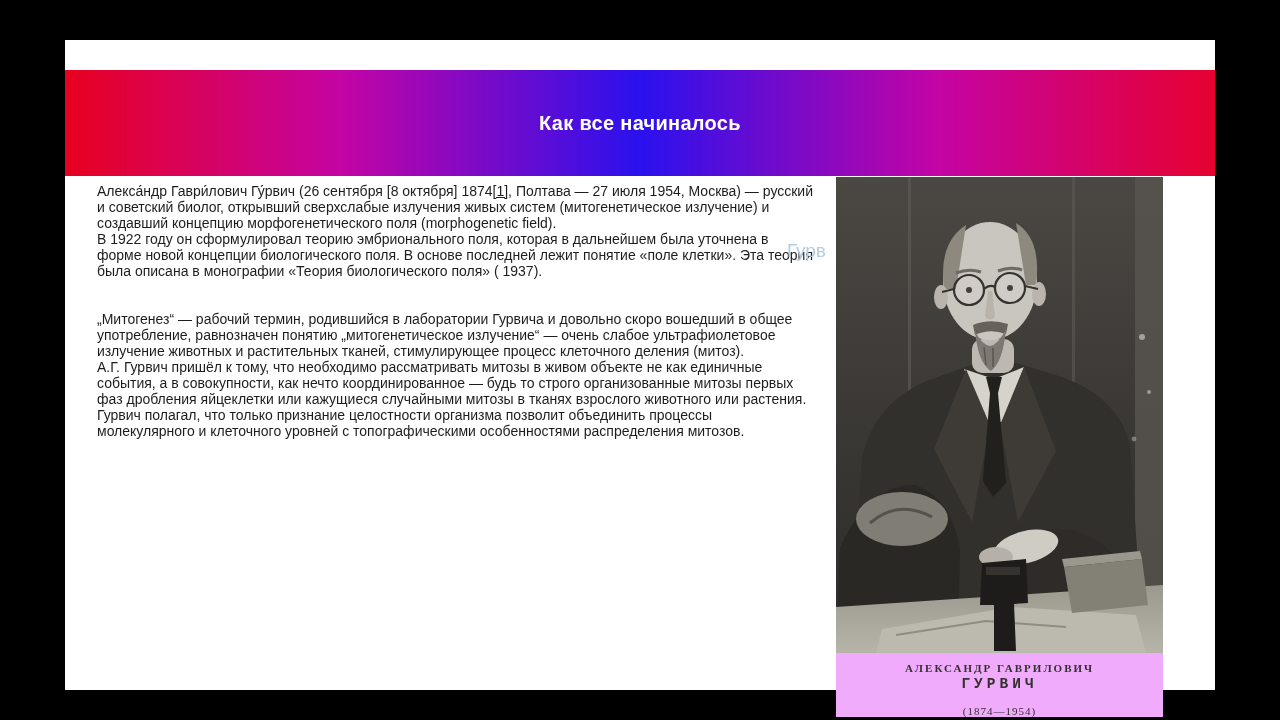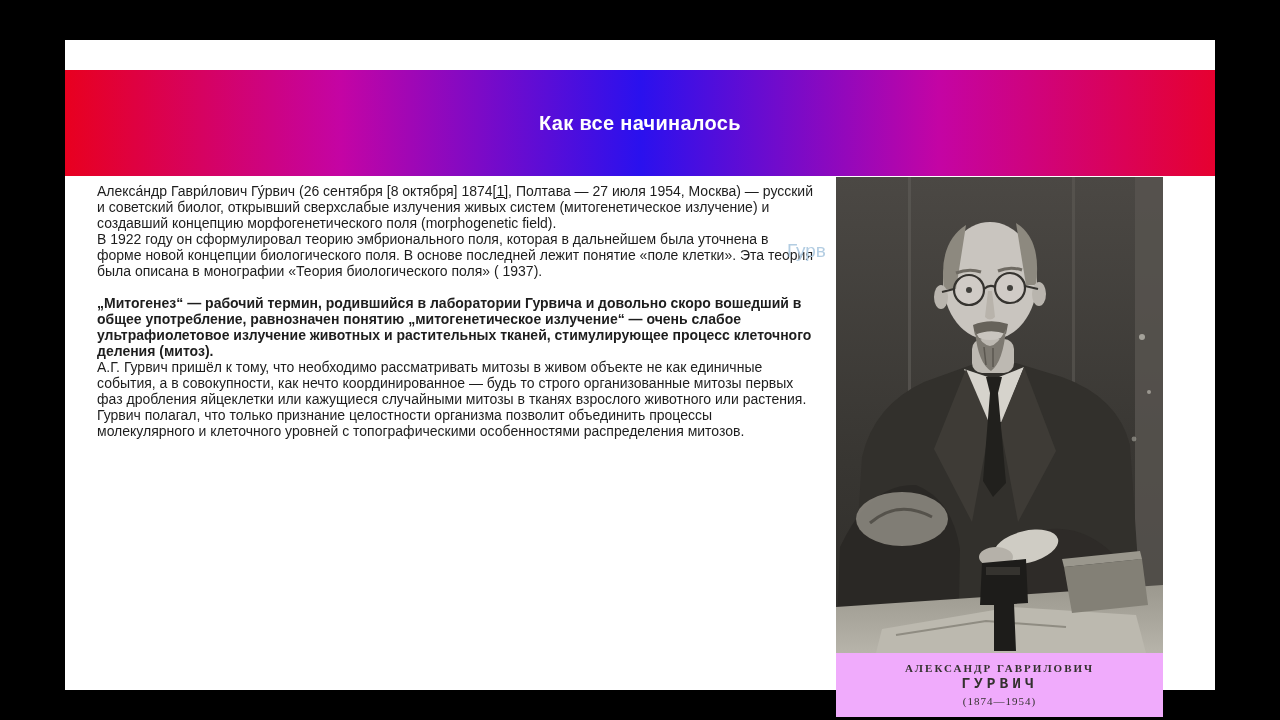--- a/index.html
+++ b/index.html
@@ -42,21 +42,21 @@
   .article {
     position: absolute;
     left: 32px; top: 143px;
     width: 716px;
     font-size: 14px;
     line-height: 16px;
     color: #1d1d1d;
     z-index: 0;
   }
   .article p { margin: 0; }
-  .article p.gap { margin-top: 16px; font-weight: bold; }
+  .article p.gap { margin-top: 32px; }
   .article .ref { text-decoration: underline; }
   .photo {
     position: absolute;
     left: 771px; top: 137px;
     width: 327px; height: 540px;
     margin: 0;
     z-index: 2;
     background: #eceae6;
   }
   .photo svg { display: block; }
@@ -64,21 +64,21 @@
     height: 64px;
     background: #f0abfc;
     text-align: center;
     font-family: "Liberation Serif", serif;
     color: #33312e;
     padding-top: 9px;
     box-sizing: border-box;
   }
   .cap1 { font-size: 11px; font-weight: bold; letter-spacing: 2px; }
   .cap2 { font-size: 14.5px; font-weight: bold; letter-spacing: 4px; margin-top: 2px; font-family: Liberation Mono, monospace; }
-  .cap3 { font-size: 11px; letter-spacing: 1px; margin-top: 3px; }
+  .cap3 { font-size: 11px; letter-spacing: 1px; margin-top: 13px; }
 </style>
 </head>
 <body>
 
 <div class="stage">
   <div class="slide">
 
     <div class="banner">
       <h1>Как все начиналось</h1>
     </div>

